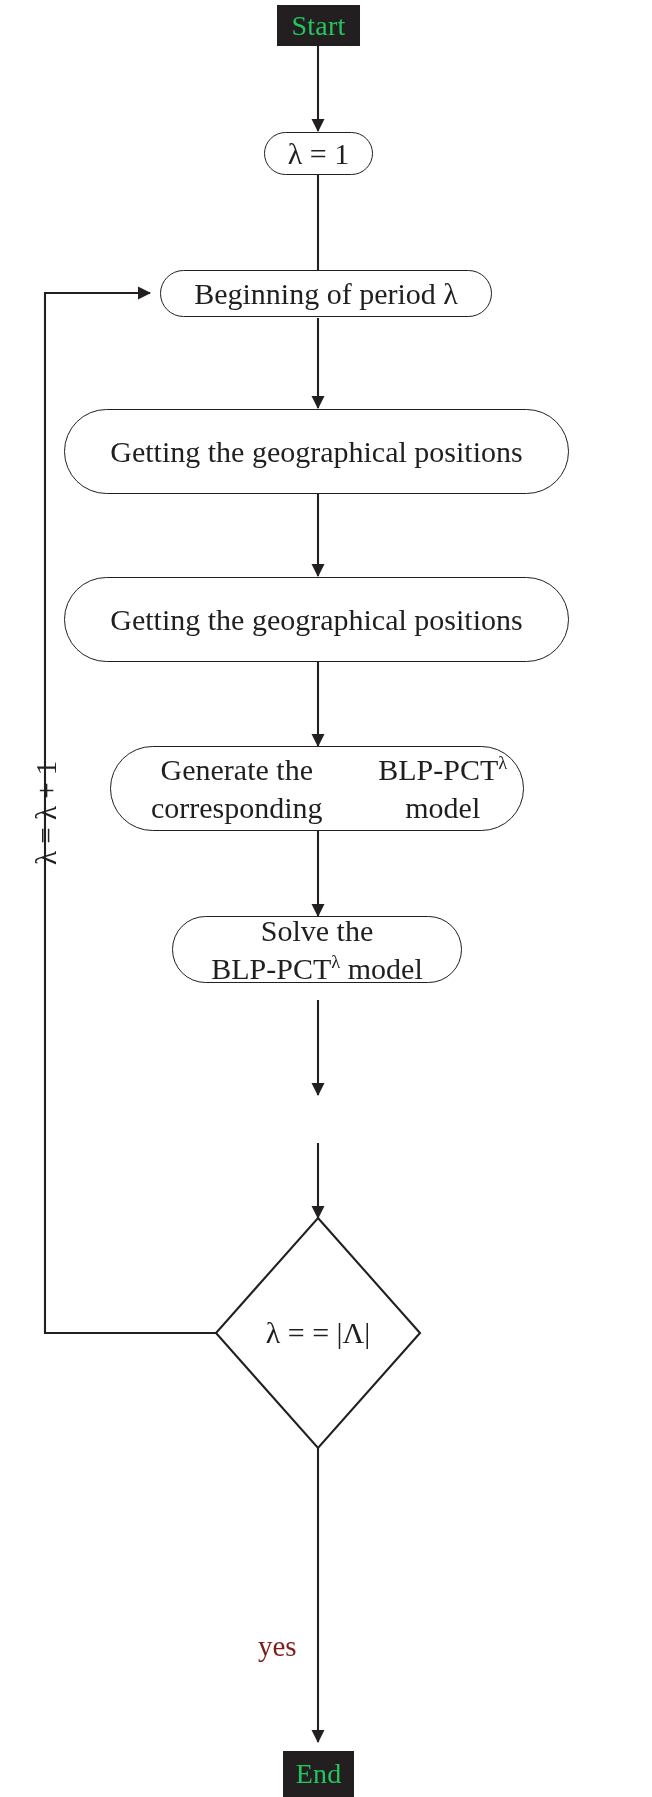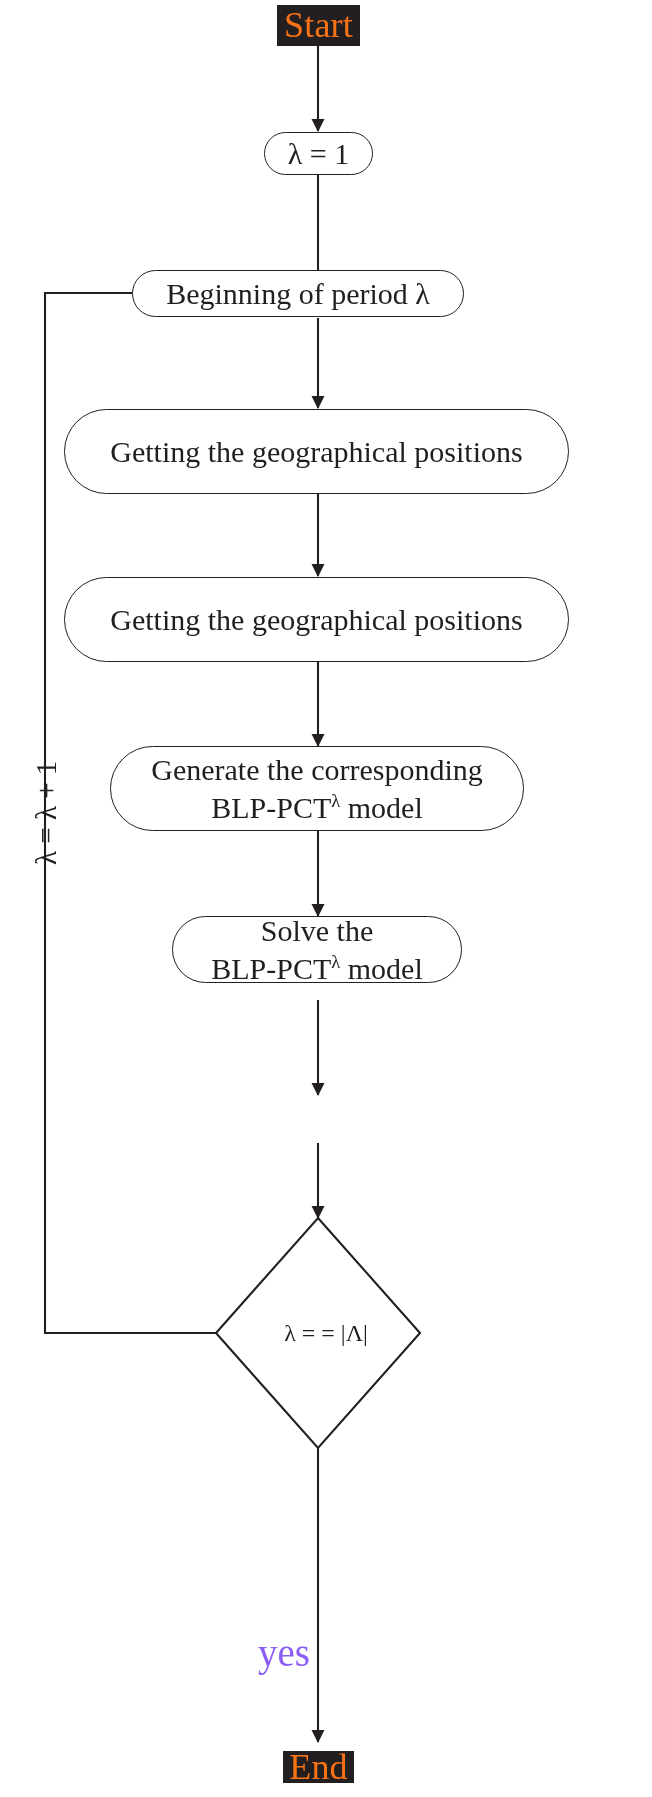--- a/index.html
+++ b/index.html
@@ -34,22 +34,22 @@
     box-sizing: border-box;
     display: flex;
     align-items: center;
     justify-content: center;
     text-align: center;
     line-height: 1.18;
     white-space: nowrap;
   }
   .terminal {
     background: #231f20;
-    color: #f97316;
-    font-size: 36px;
+    color: #22c55e;
+    font-size: 28px;
     border: 0;
     letter-spacing: 0.2px;
   }
   .stadium {
     background: #ffffff;
     border: 1.9px solid #231f20;
     border-radius: 999px;
     font-size: 30px;
     text-align: center;
   }
@@ -60,35 +60,35 @@
     line-height: 1.24;
     white-space: normal;
     font-family: Liberation Serif, serif;
   }
   
   .diamond-wrap {
     position: absolute;
   }
   .diamond-label {
     position: absolute;
-    left: 8px;
+    left: 0;
     top: 0;
     width: 100%;
     height: 100%;
     display: flex;
     align-items: center;
     justify-content: center;
-    font-size: 24px;
+    font-size: 30px;
     white-space: nowrap;
   }
   
   .edge-label {
     position: absolute;
-    font-size: 39px;
-    color: #8b5cf6;
+    font-size: 29px;
+    color: #7f1d1d;
     white-space: nowrap;
   }
   .loop-label {
     position: absolute;
     font-size: 29px;
     color: #231f20;
     white-space: nowrap;
     transform-origin: 0 0;
     transform: rotate(-90deg);
   }
@@ -134,33 +134,33 @@
   </svg>
 
   <div class="node terminal" style="left:277px; top:5px; width:83px; height:41px;">
     <span>Start</span>
   </div>
 
   <div class="node stadium" style="left:264px; top:132px; width:109px; height:43px;">
     <span class="inner">λ = 1</span>
   </div>
 
-  <div class="node stadium" style="left:132px; top:270px; width:332px; height:47px;">
+  <div class="node stadium" style="left:160px; top:270px; width:332px; height:47px;">
     <span class="inner">Beginning of period λ</span>
   </div>
 
   <div class="node stadium two-line" style="left:64px; top:409px; width:505px; height:85px; flex-direction:column;">
     <span>Getting the geographical positions</span>
   </div>
 
   <div class="node stadium two-line" style="left:64px; top:577px; width:505px; height:85px; flex-direction:column;">
     <span>Getting the geographical positions</span>
   </div>
 
-  <div class="node stadium two-line" style="left:110px; top:746px; width:414px; height:85px; flex-direction:column;">
+  <div class="node stadium two-line" style="left:110px; top:746px; width:414px; height:85px; flex-direction:row;">
     <span>Generate the corresponding</span>
     <span>
       <span>BLP-PCT</span><sup class="lam">λ</sup><span> model</span>
     </span>
   </div>
 
   <div class="node stadium two-line" style="left:172px; top:916px; width:290px; height:67px; flex-direction:column;">
     <span>Solve the</span>
     <span>
       <span>BLP-PCT</span><sup class="lam">λ</sup><span> model</span>
@@ -169,17 +169,17 @@
 
 
   <div class="diamond-wrap" style="left:216px; top:1218px; width:204px; height:230px;">
     <div class="diamond-label">λ = = |Λ|</div>
   </div>
 
   <div class="edge-label" style="left:258px; top:1630px;">yes</div>
 
   <div class="loop-label" style="left:30px; top:865px;">λ = λ + 1</div>
 
-  <div class="node terminal" style="left:283px; top:1751px; width:71px; height:32px;">
+  <div class="node terminal" style="left:283px; top:1751px; width:71px; height:46px;">
     <span>End</span>
   </div>
 
 </div>
 
 </body></html>

